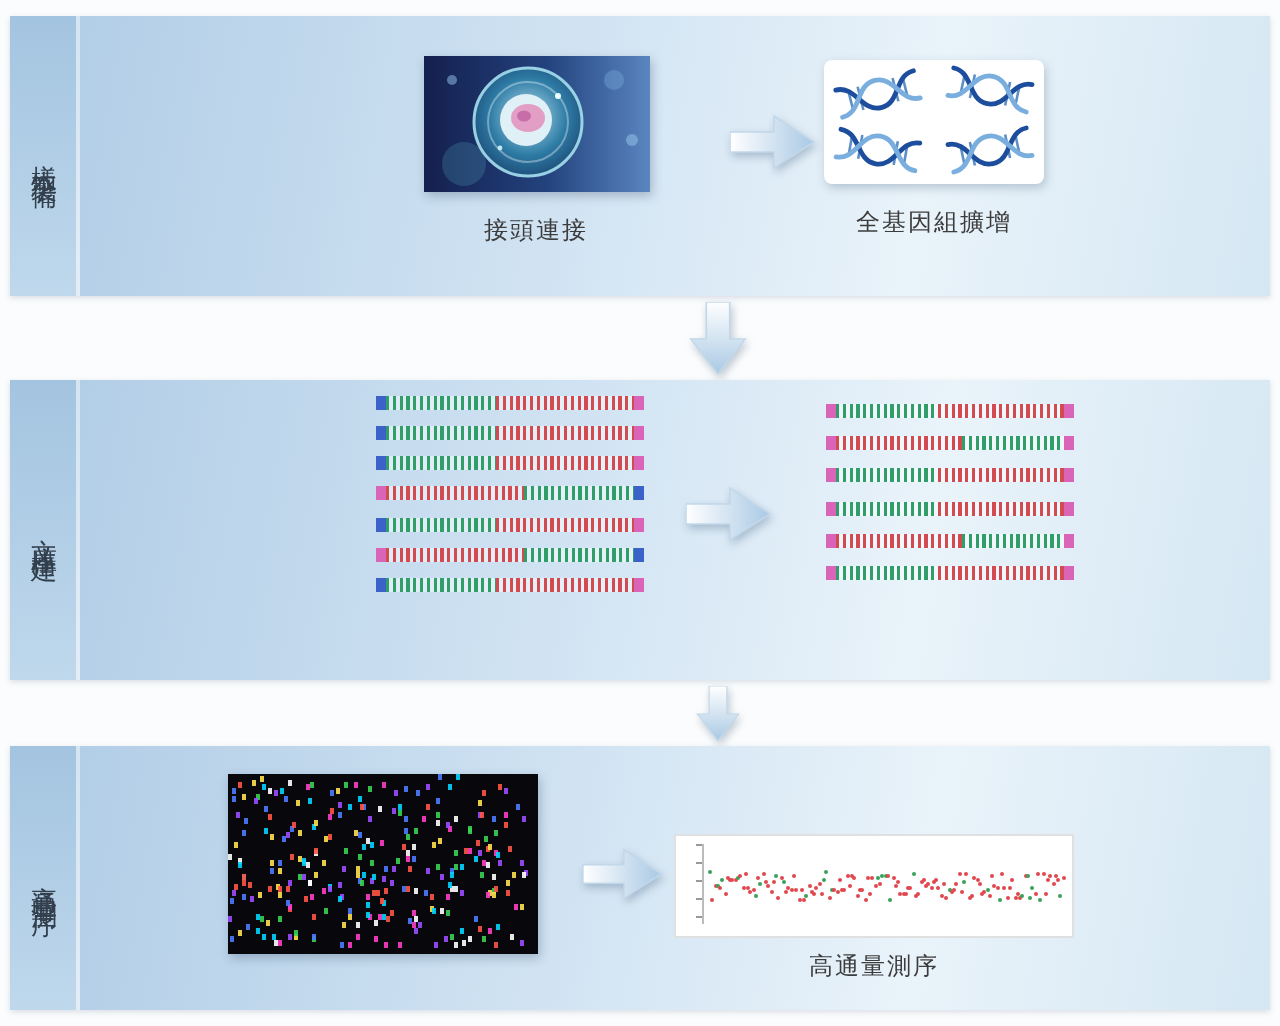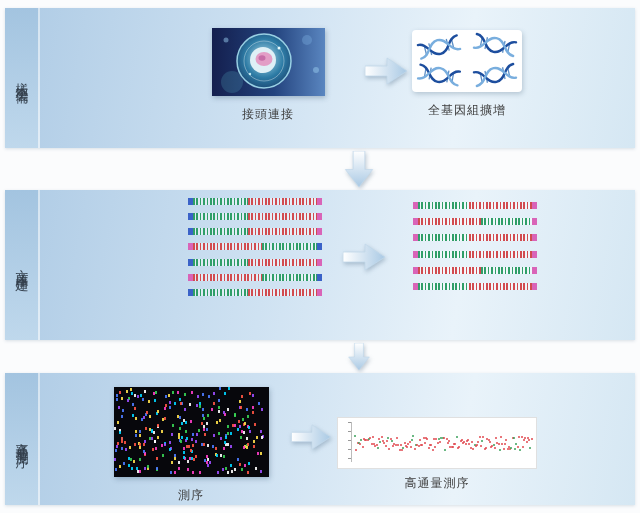--- a/index.html
+++ b/index.html
@@ -517,21 +517,20 @@
             <i style="left: 19.7332%; top: 3.16483%; background: rgb(255, 255, 255);"></i>
             <i style="left: 3.79971%; top: 87.0599%; background: rgb(255, 225, 77);"></i>
             <i style="left: 91.4346%; top: 89.2553%; background: rgb(255, 255, 255);"></i>
             <i style="left: 14.148%; top: 33.8684%; background: rgb(255, 225, 77);"></i>
             <i style="left: 6.61767%; top: 59.9656%; background: rgb(255, 85, 68);"></i>
             <i style="left: 57.6253%; top: 61.8564%; background: rgb(255, 85, 68);"></i>
             <i style="left: 6.14042%; top: 82.956%; background: rgb(77, 123, 255);"></i>
             <i style="left: 59.8996%; top: 39.2423%; background: rgb(255, 255, 255);"></i>
           </div>
       </div>
-      <div class="caption">測序</div>
     </div>
 
     <svg class="arrow" style="left:286px;top:50px" width="42" height="28" viewBox="0 0 44 30">
       <path d="M0,10 h22 V2 l20,13 -20,13 v-8 H0 z" fill="url(#arw)" stroke="#c2d8ea" stroke-width="0.8"></path>
     </svg>
 
     <div class="step" style="left:328px;top:44px;width:208px">
       <div class="chart" style="width:200px;height:52px;margin:0 auto">
         <div class="chart-axis"></div>
         <div class="chart-points">

